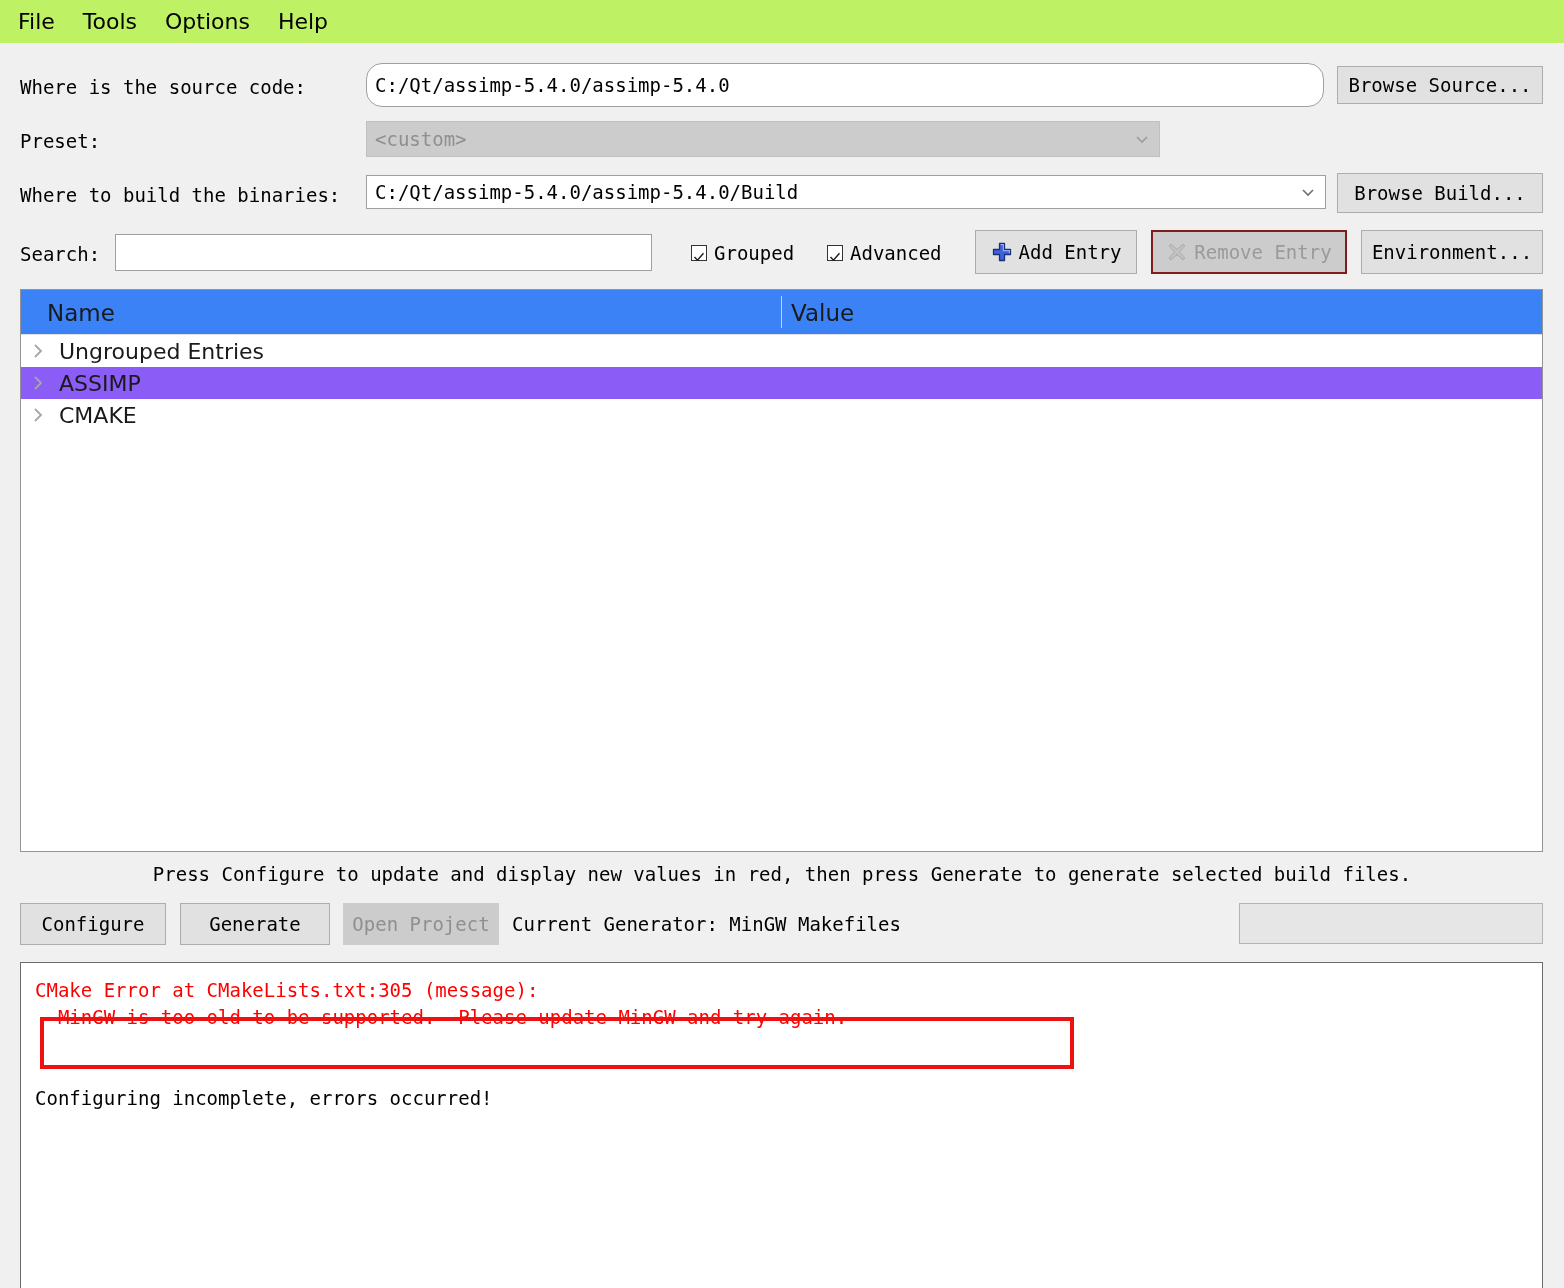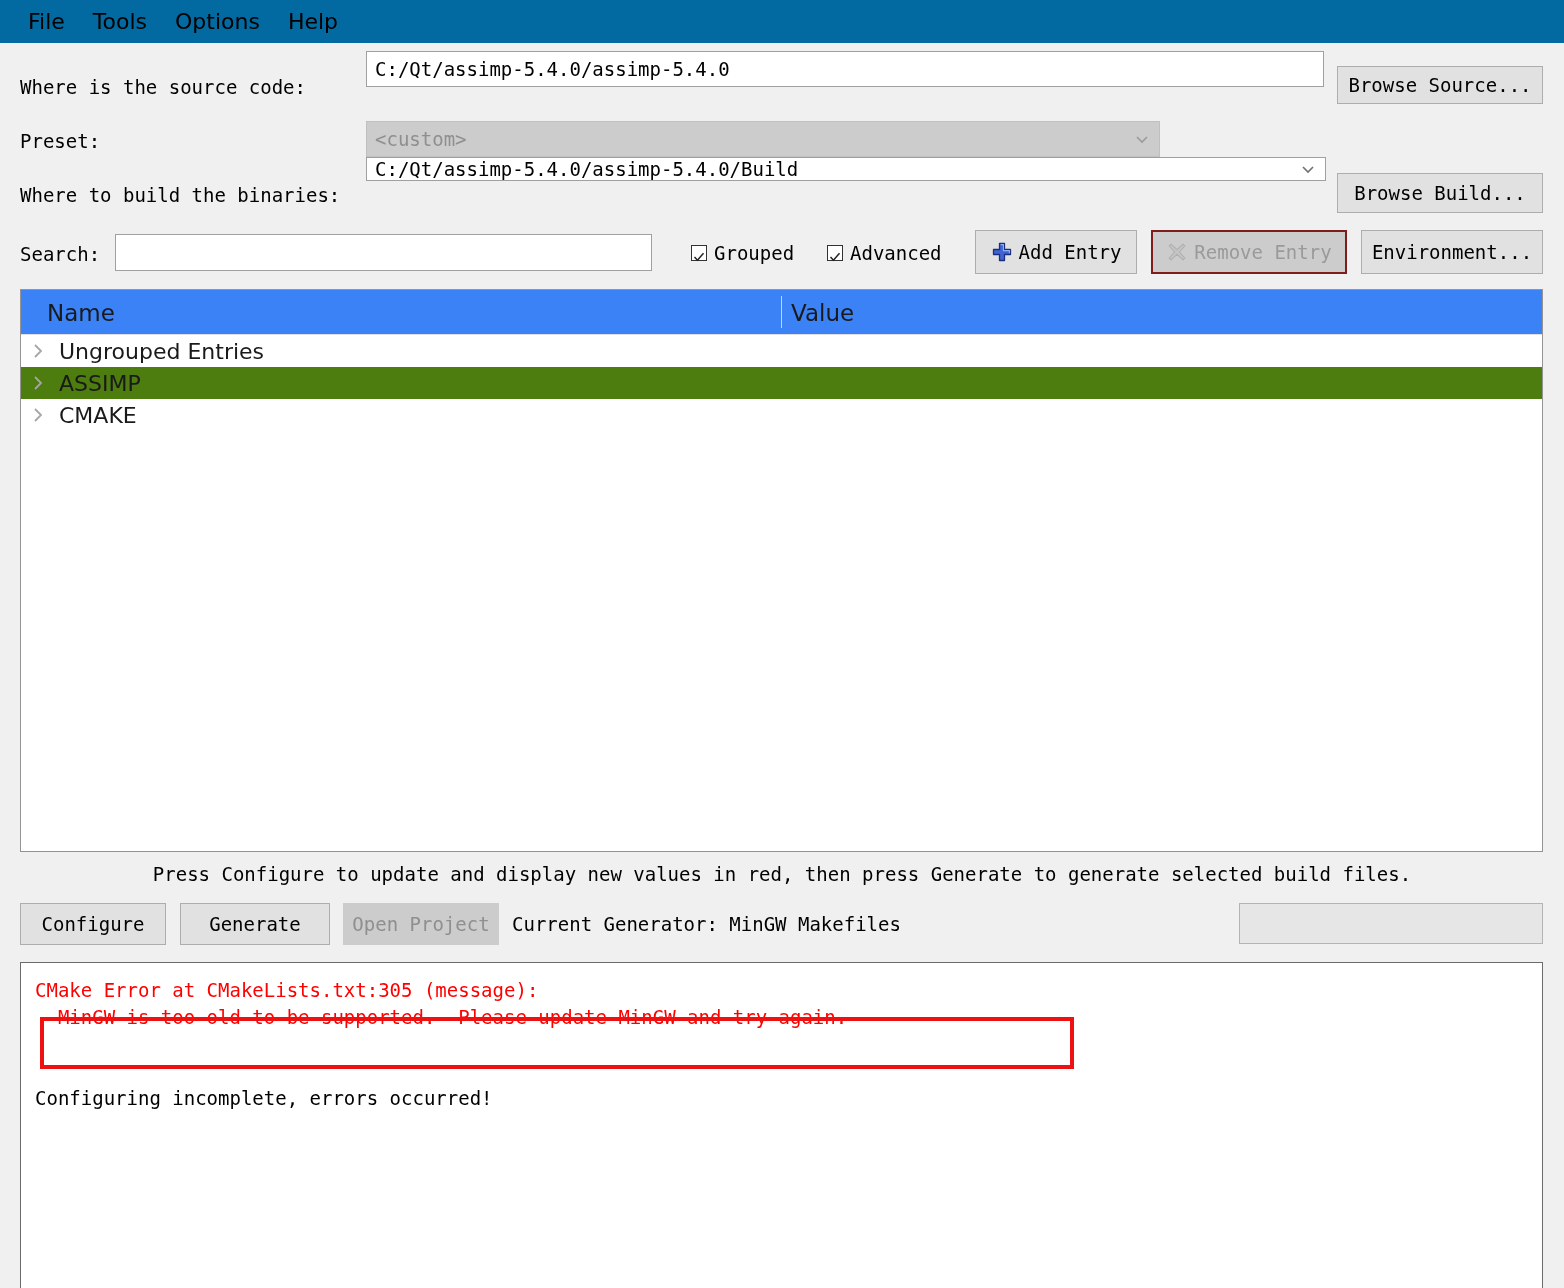--- a/index.html
+++ b/index.html
@@ -13,24 +13,24 @@
     font-size: 19px;
     color: #000;
     -webkit-font-smoothing: none;
   }
 
   
   #menubar {
     position: absolute;
     left: 0; top: 0;
     width: 1564px; height: 43px;
-    background: #0369a1;
-    display: flex;
-    align-items: center;
-    padding-left: 24px;
+    background: #bef264;
+    display: flex;
+    align-items: center;
+    padding-left: 14px;
     box-sizing: border-box;
   }
   .menu-item {
     font-family: "DejaVu Sans", sans-serif;
     font-size: 22px;
     color: #000;
     padding: 2px 14px;
     cursor: default;
     white-space: nowrap;
   }
@@ -170,21 +170,21 @@
     height: 32px;
     display: flex;
     align-items: center;
     padding-left: 6px;
     font-family: "DejaVu Sans", sans-serif;
     font-size: 22px;
     color: #1a1a1a;
     white-space: nowrap;
     cursor: default;
   }
-  .tree-row.alt { background: #4d7c0f; align-items: center; }
+  .tree-row.alt { background: #8b5cf6; align-items: center; }
   .tree-chevron {
     width: 22px; height: 22px;
     margin-right: 10px;
     display: inline-block;
     flex: none;
   }
 
   
   #hint {
     position: absolute;
@@ -239,38 +239,38 @@
   <div class="menu-item">File</div>
   <div class="menu-item">Tools</div>
   <div class="menu-item">Options</div>
   <div class="menu-item">Help</div>
 </div>
 
 <div id="app-body">
 
   <div class="form-label" style="left:20px; top:33px;">Where is the source code:</div>
 
-  <div class="textfield" style="left:366px; top:8px; width:958px; height:36px;">C:/Qt/assimp-5.4.0/assimp-5.4.0</div>
+  <div class="textfield" style="left:366px; top:20px; width:958px; height:44px;border-radius:16px;">C:/Qt/assimp-5.4.0/assimp-5.4.0</div>
 
   <div class="pushbutton" style="left:1337px; top:23px; width:206px; height:38px;">Browse Source...</div>
 
   <div class="form-label" style="left:20px; top:87px;">Preset:</div>
 
   <div class="textfield disabled" style="left:366px; top:78px; width:794px; height:36px;">
     <span>&lt;custom&gt;</span>
     <span class="combo-arrow">
       <svg width="18" height="18" viewBox="0 0 18 18">
           <path d="M4 7 L9 12 L14 7" fill="none" stroke="#9b9b9b" stroke-width="1.6"></path>
         </svg>
     </span>
   </div>
 
   <div class="form-label" style="left:20px; top:141px;">Where to build the binaries:</div>
 
-  <div class="textfield" style="left:366px; top:114px; width:960px; height:24px;">
+  <div class="textfield" style="left:366px; top:132px; width:960px; height:34px;">
     <span>C:/Qt/assimp-5.4.0/assimp-5.4.0/Build</span>
     <span class="combo-arrow">
       <svg width="18" height="18" viewBox="0 0 18 18">
           <path d="M4 7 L9 12 L14 7" fill="none" stroke="#707070" stroke-width="1.6"></path>
         </svg>
     </span>
   </div>
 
   <div class="pushbutton" style="left:1337px; top:130px; width:206px; height:40px;">Browse Build...</div>
 

